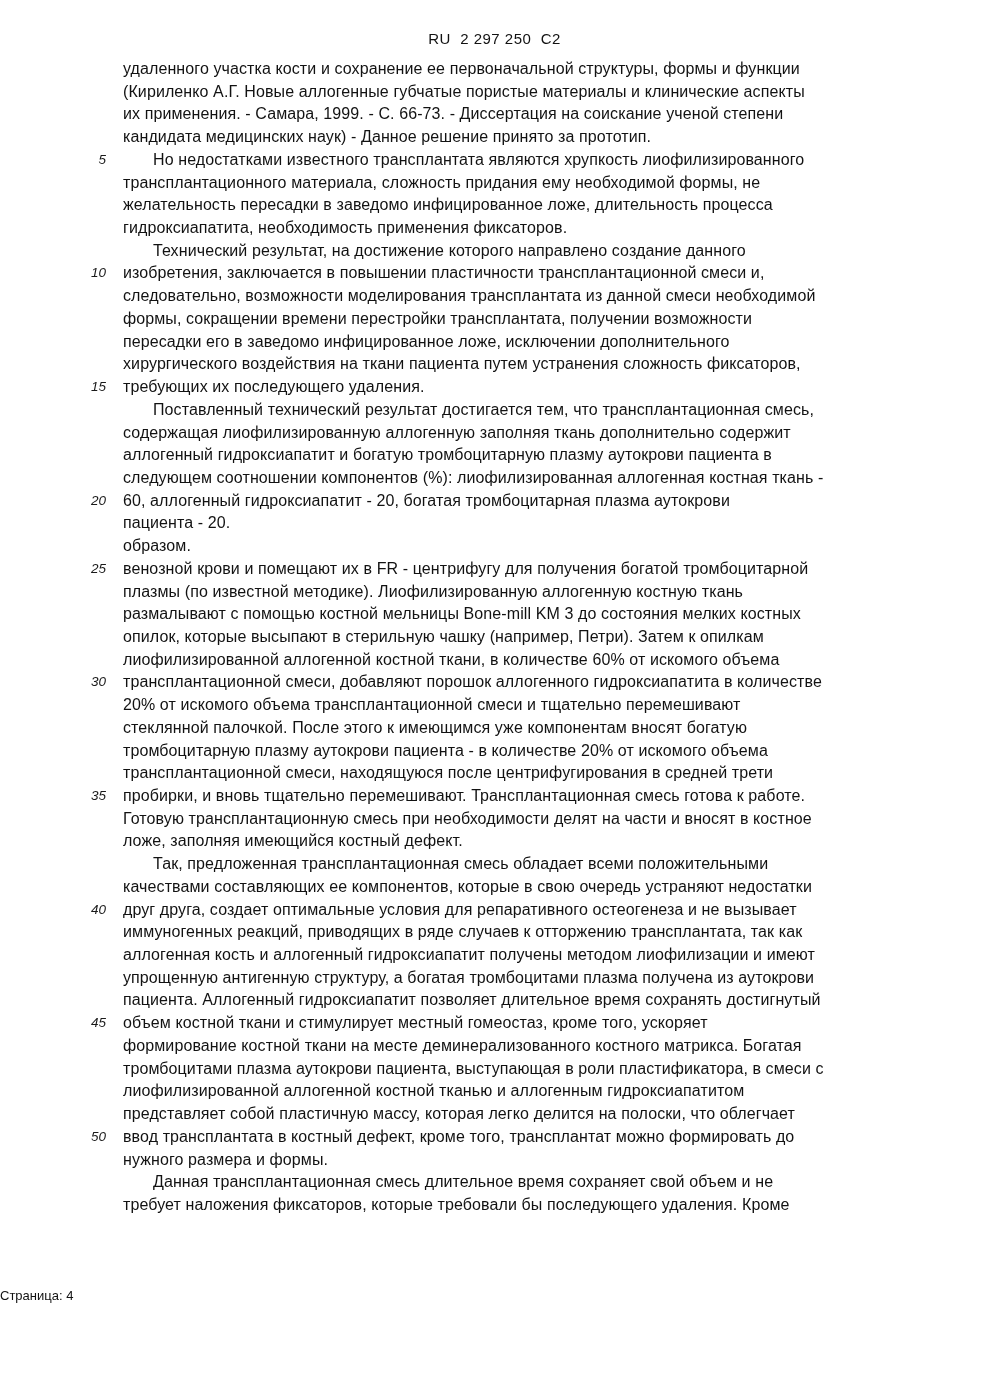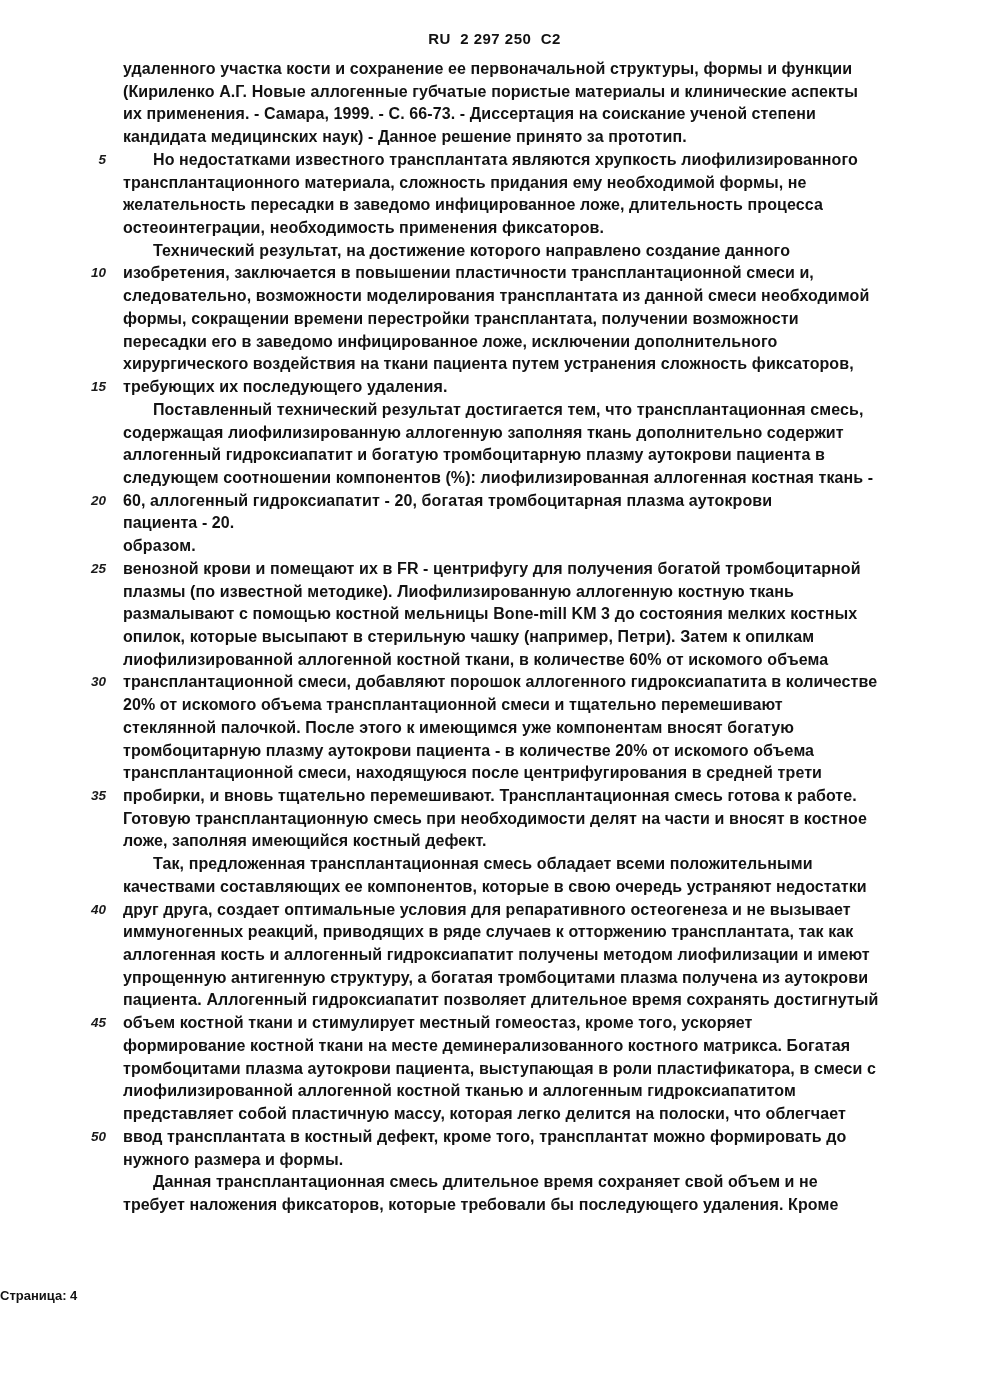--- a/index.html
+++ b/index.html
@@ -8,21 +8,20 @@
     background: #ffffff;
   }
   .page {
     position: relative;
     width: 989px;
     height: 1400px;
     background: #ffffff;
     font-family: "Liberation Sans", sans-serif;
     color: #121212;
     overflow: hidden;
-    font-weight: bold;
   }
   .doc-header {
     position: absolute;
     top: 30px;
     left: 0;
     width: 100%;
     text-align: center;
     font-size: 15px;
     letter-spacing: 0.5px;
     white-space: pre;
@@ -76,21 +75,21 @@
   <div class="doc-header">RU  2 297 250  C2</div>
 
   <div class="doc-body">
       <div class="line"><span class="num"></span><span class="txt">удаленного участка кости и сохранение ее первоначальной структуры, формы и функции</span></div>
       <div class="line"><span class="num"></span><span class="txt">(Кириленко А.Г. Новые аллогенные губчатые пористые материалы и клинические аспекты</span></div>
       <div class="line"><span class="num"></span><span class="txt">их применения. - Самара, 1999. - С. 66-73. - Диссертация на соискание ученой степени</span></div>
       <div class="line"><span class="num"></span><span class="txt">кандидата медицинских наук) - Данное решение принято за прототип.</span></div>
       <div class="line"><span class="num">5</span><span class="txt ind">Но недостатками известного трансплантата являются хрупкость лиофилизированного</span></div>
       <div class="line"><span class="num"></span><span class="txt">трансплантационного материала, сложность придания ему необходимой формы, не</span></div>
       <div class="line"><span class="num"></span><span class="txt">желательность пересадки в заведомо инфицированное ложе, длительность процесса</span></div>
-      <div class="line"><span class="num"></span><span class="txt">остеоинтеграции, необходимость применения фиксаторов.</span></div>
+      <div class="line"><span class="num"></span><span class="txt">гидроксиапатита, необходимость применения фиксаторов.</span></div>
       <div class="line"><span class="num"></span><span class="txt ind">Технический результат, на достижение которого направлено создание данного</span></div>
       <div class="line"><span class="num">10</span><span class="txt">изобретения, заключается в повышении пластичности трансплантационной смеси и,</span></div>
       <div class="line"><span class="num"></span><span class="txt">следовательно, возможности моделирования трансплантата из данной смеси необходимой</span></div>
       <div class="line"><span class="num"></span><span class="txt">формы, сокращении времени перестройки трансплантата, получении возможности</span></div>
       <div class="line"><span class="num"></span><span class="txt">пересадки его в заведомо инфицированное ложе, исключении дополнительного</span></div>
       <div class="line"><span class="num"></span><span class="txt">хирургического воздействия на ткани пациента путем устранения сложность фиксаторов,</span></div>
       <div class="line"><span class="num">15</span><span class="txt">требующих их последующего удаления.</span></div>
       <div class="line"><span class="num"></span><span class="txt ind">Поставленный технический результат достигается тем, что трансплантационная смесь,</span></div>
       <div class="line"><span class="num"></span><span class="txt">содержащая лиофилизированную аллогенную заполняя ткань дополнительно содержит</span></div>
       <div class="line"><span class="num"></span><span class="txt">аллогенный гидроксиапатит и богатую тромбоцитарную плазму аутокрови пациента в</span></div>

